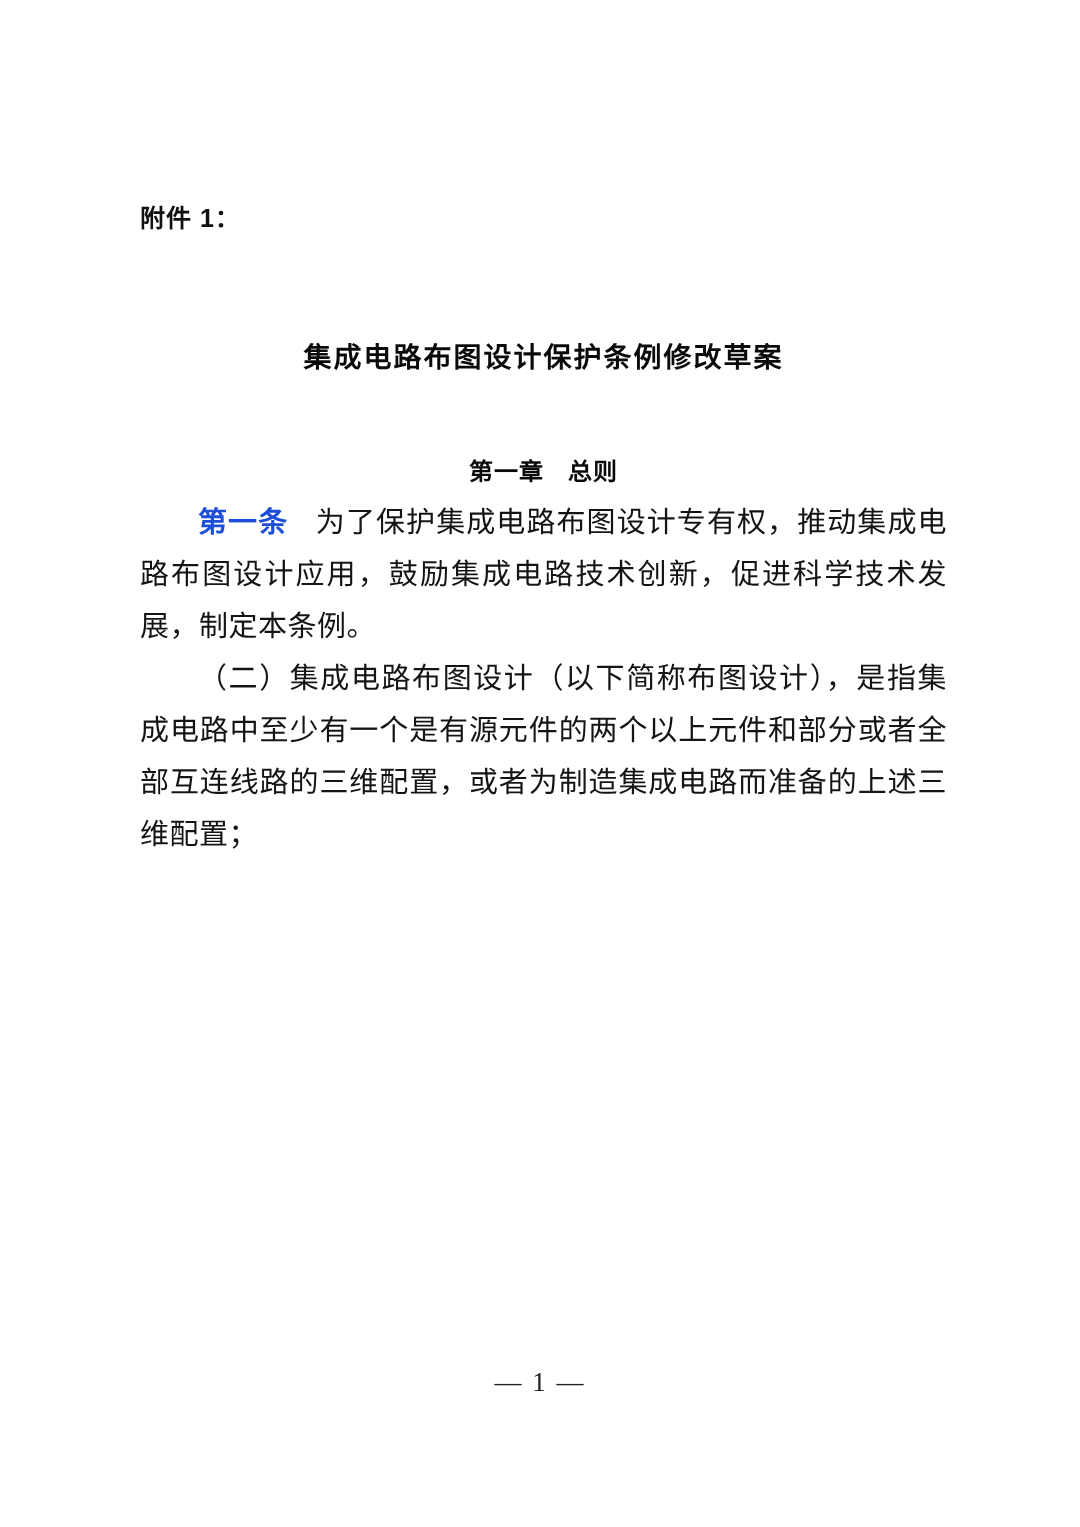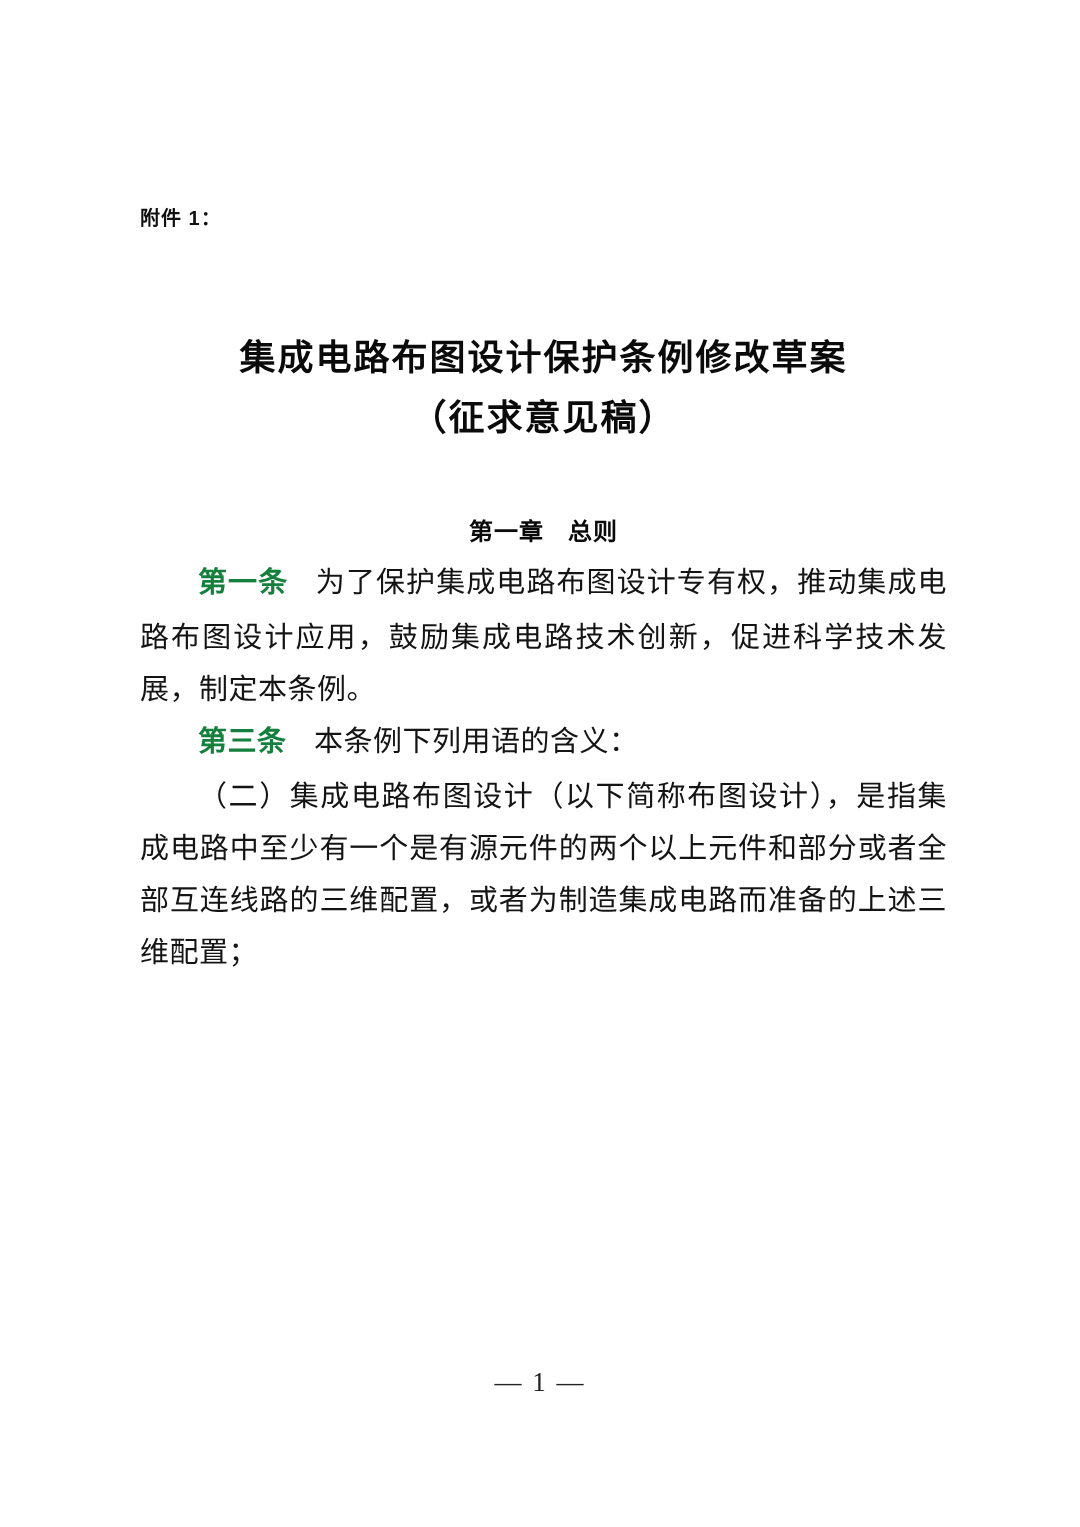--- a/index.html
+++ b/index.html
@@ -15,31 +15,31 @@
     background: #ffffff;
     color: #111111;
     box-sizing: border-box;
     padding: 198px 133px 0 140px;
     overflow: hidden;
     font-family: "Liberation Serif", "DejaVu Serif", serif;
   }
   .attachment {
     font-family: "Liberation Sans", "DejaVu Sans", sans-serif;
     font-weight: 700;
-    font-size: 20px;
+    font-size: 25px;
     line-height: 40px;
     letter-spacing: 1px;
     color: #111111;
   }
   .doc-title {
     margin: 90px 0 0 0;
     text-align: center;
     font-family: "Liberation Serif", "DejaVu Serif", serif;
     font-weight: 700;
-    font-size: 36px;
+    font-size: 28px;
     line-height: 60px;
     letter-spacing: 2px;
     color: #0a0a0a;
   }
   .doc-title .title-line {
     display: block;
   }
   .chapter {
     margin: 62px 0 0 0;
     text-align: center;
@@ -59,24 +59,24 @@
   .para {
     margin: 0;
     font-size: 29px;
     line-height: 52px;
     letter-spacing: 0.5px;
     text-align: justify;
     text-indent: 2em;
     color: #141414;
   }
   .para .lead {
-    font-family: Liberation Mono, monospace;
+    font-family: Liberation Sans, sans-serif;
     font-weight: 700;
     margin-right: 0.95em;
-    color: #15803d;
+    color: #1d4ed8;
   }
   .footer {
     position: absolute;
     left: 0;
     right: 0;
     top: 1362px;
     text-align: center;
     font-size: 27px;
     line-height: 40px;
     letter-spacing: 2px;
@@ -85,36 +85,32 @@
 </style>
 </head>
 <body>
 
 <div class="page">
 
   <div class="attachment">附件 1：</div>
 
   <h1 class="doc-title">
     <span class="title-line">集成电路布图设计保护条例修改草案</span>
-    <span class="title-line">（征求意见稿）</span>
   </h1>
 
   <h2 class="chapter">
     <span class="chapter-number">第一章</span><span class="chapter-title">总则</span>
   </h2>
 
   <div class="doc-body">
   <p class="para">
     <span class="lead">第一条</span><span class="para-text">为了保护集成电路布图设计专有权，推动集成电路布图设计应用，鼓励集成电路技术创新，促进科学技术发展，制定本条例。</span>
   </p>
 
 
-  <p class="para">
-    <span class="lead">第三条</span><span class="para-text">本条例下列用语的含义：</span>
-  </p>
 
 
   <p class="para">
     <span class="para-text">（二）集成电路布图设计（以下简称布图设计），是指集成电路中至少有一个是有源元件的两个以上元件和部分或者全部互连线路的三维配置，或者为制造集成电路而准备的上述三维配置；</span>
   </p>
 </div>
 
   <div class="footer">
     <span>— 1 —</span>
   </div>

